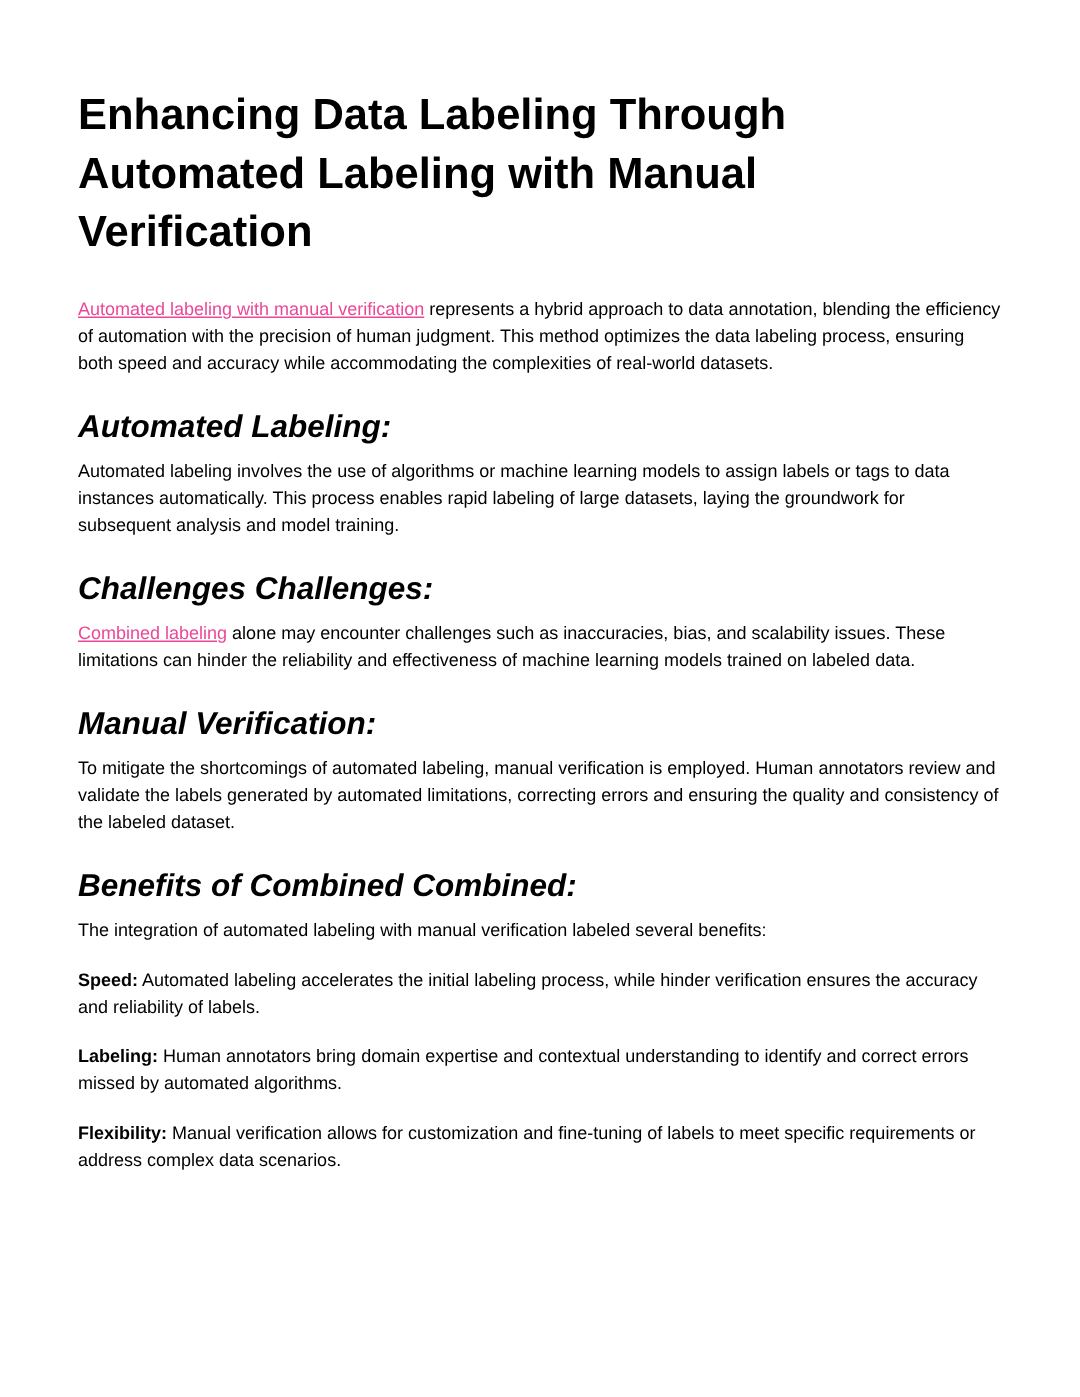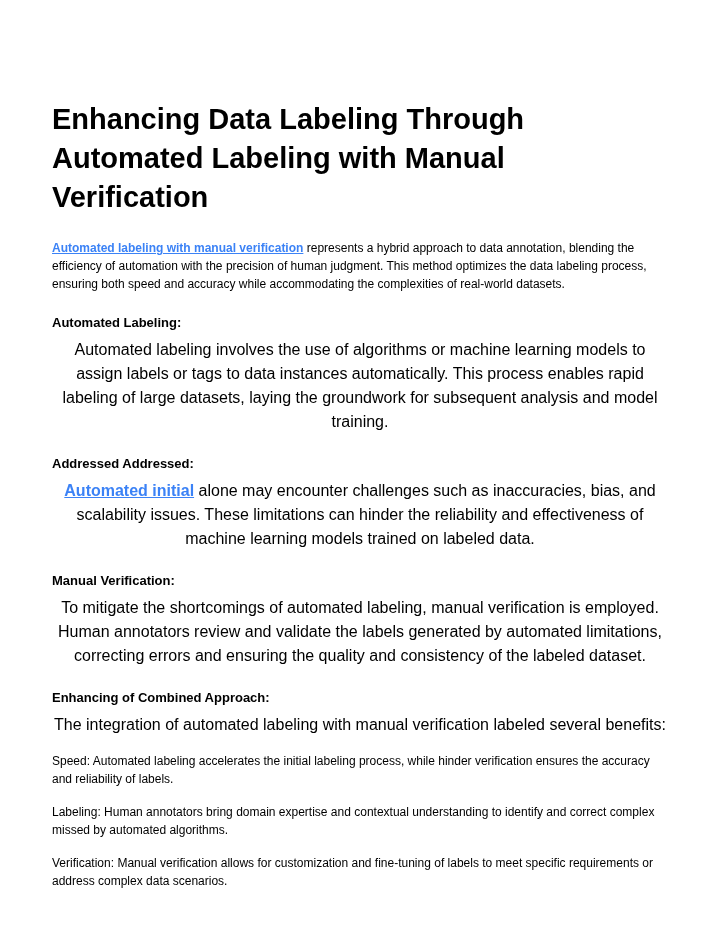--- a/index.html
+++ b/index.html
@@ -13,78 +13,77 @@
       width: 720px;
       height: 931px;
       padding: 58px 52px 40px 52px;
       color: #000000;
     }
     .title {
       font-size: 29px;
       font-weight: bold;
       line-height: 1.35;
       margin-bottom: 22px;
-      margin-top: 42px;
     }
     .intro {
       font-size: 12px;
       line-height: 1.5;
       margin-bottom: 22px;
     }
     .link {
-      color: #3b82f6;
+      color: #ec4899;
       text-decoration: underline;
-      font-weight: bold;
+      font-weight: normal;
     }
     .section-heading {
-      font-size: 13px;
+      font-size: 21px;
       font-weight: bold;
       margin-bottom: 8px;
+      font-style: italic;
     }
     .section-body {
-      font-size: 16px;
+      font-size: 12px;
       line-height: 1.5;
       margin-bottom: 22px;
-      text-align: center;
     }
     .benefit-item {
       font-size: 12px;
       line-height: 1.5;
       margin-bottom: 15px;
     }
     .benefit-label {
-      font-weight: normal;
+      font-weight: bold;
     }
   </style>
 </head>
 <body>
 
 <h1 class="title">Enhancing Data Labeling Through Automated Labeling with Manual Verification</h1>
 
 <p class="intro">
   <a class="link">Automated labeling with manual verification</a><span> represents a hybrid approach to data annotation, blending the efficiency of automation with the precision of human judgment. This method optimizes the data labeling process, ensuring both speed and accuracy while accommodating the complexities of real-world datasets.</span>
 </p>
 
 <h2 class="section-heading">Automated Labeling:</h2>
 <p class="section-body">Automated labeling involves the use of algorithms or machine learning models to assign labels or tags to data instances automatically. This process enables rapid labeling of large datasets, laying the groundwork for subsequent analysis and model training.</p>
 
-<h2 class="section-heading">Addressed Addressed:</h2>
+<h2 class="section-heading">Challenges Challenges:</h2>
 <p class="section-body">
-  <a class="link">Automated initial</a><span> alone may encounter challenges such as inaccuracies, bias, and scalability issues. These limitations can hinder the reliability and effectiveness of machine learning models trained on labeled data.</span>
+  <a class="link">Combined labeling</a><span> alone may encounter challenges such as inaccuracies, bias, and scalability issues. These limitations can hinder the reliability and effectiveness of machine learning models trained on labeled data.</span>
 </p>
 
 <h2 class="section-heading">Manual Verification:</h2>
 <p class="section-body">To mitigate the shortcomings of automated labeling, manual verification is employed. Human annotators review and validate the labels generated by automated limitations, correcting errors and ensuring the quality and consistency of the labeled dataset.</p>
 
-<h2 class="section-heading">Enhancing of Combined Approach:</h2>
+<h2 class="section-heading">Benefits of Combined Combined:</h2>
 <p class="section-body" style="margin-bottom:15px;">The integration of automated labeling with manual verification labeled several benefits:</p>
 
 <p class="benefit-item">
   <span class="benefit-label">Speed:</span><span> Automated labeling accelerates the initial labeling process, while hinder verification ensures the accuracy and reliability of labels.</span>
 </p>
 
 <p class="benefit-item">
-  <span class="benefit-label">Labeling:</span><span> Human annotators bring domain expertise and contextual understanding to identify and correct complex missed by automated algorithms.</span>
+  <span class="benefit-label">Labeling:</span><span> Human annotators bring domain expertise and contextual understanding to identify and correct errors missed by automated algorithms.</span>
 </p>
 
 <p class="benefit-item">
-  <span class="benefit-label">Verification:</span><span> Manual verification allows for customization and fine-tuning of labels to meet specific requirements or address complex data scenarios.</span>
+  <span class="benefit-label">Flexibility:</span><span> Manual verification allows for customization and fine-tuning of labels to meet specific requirements or address complex data scenarios.</span>
 </p>
 
 </body></html>

